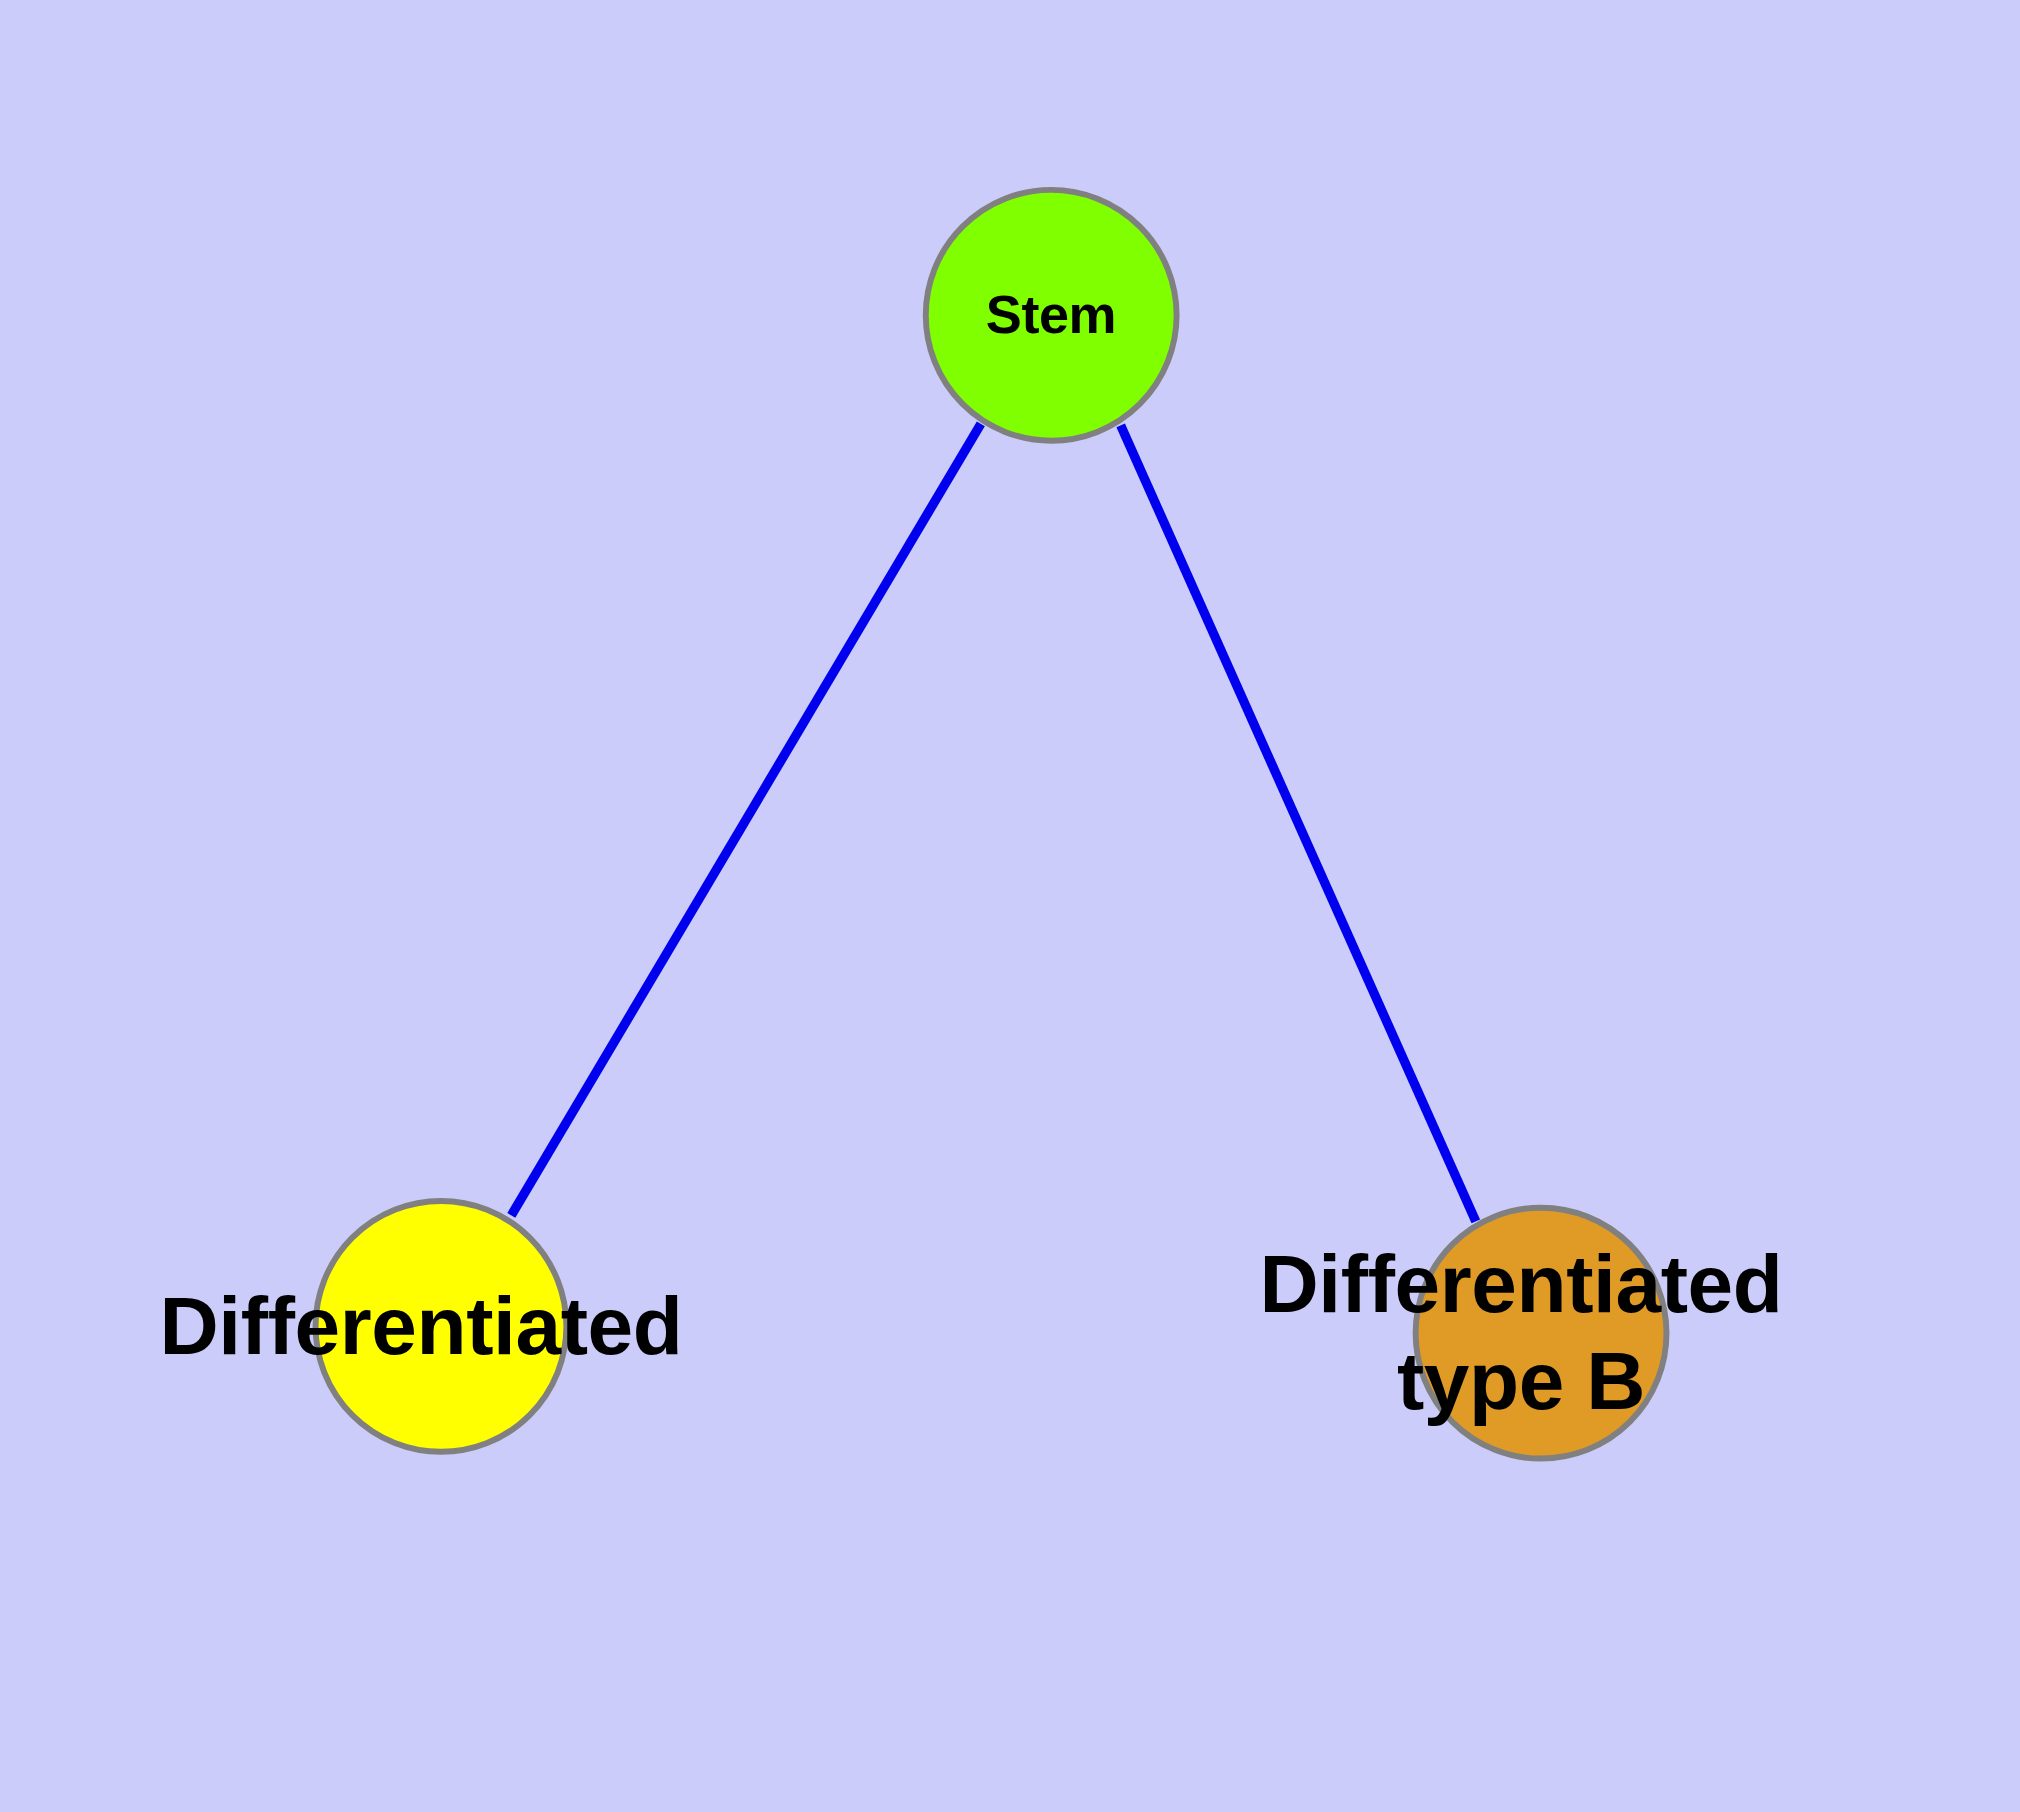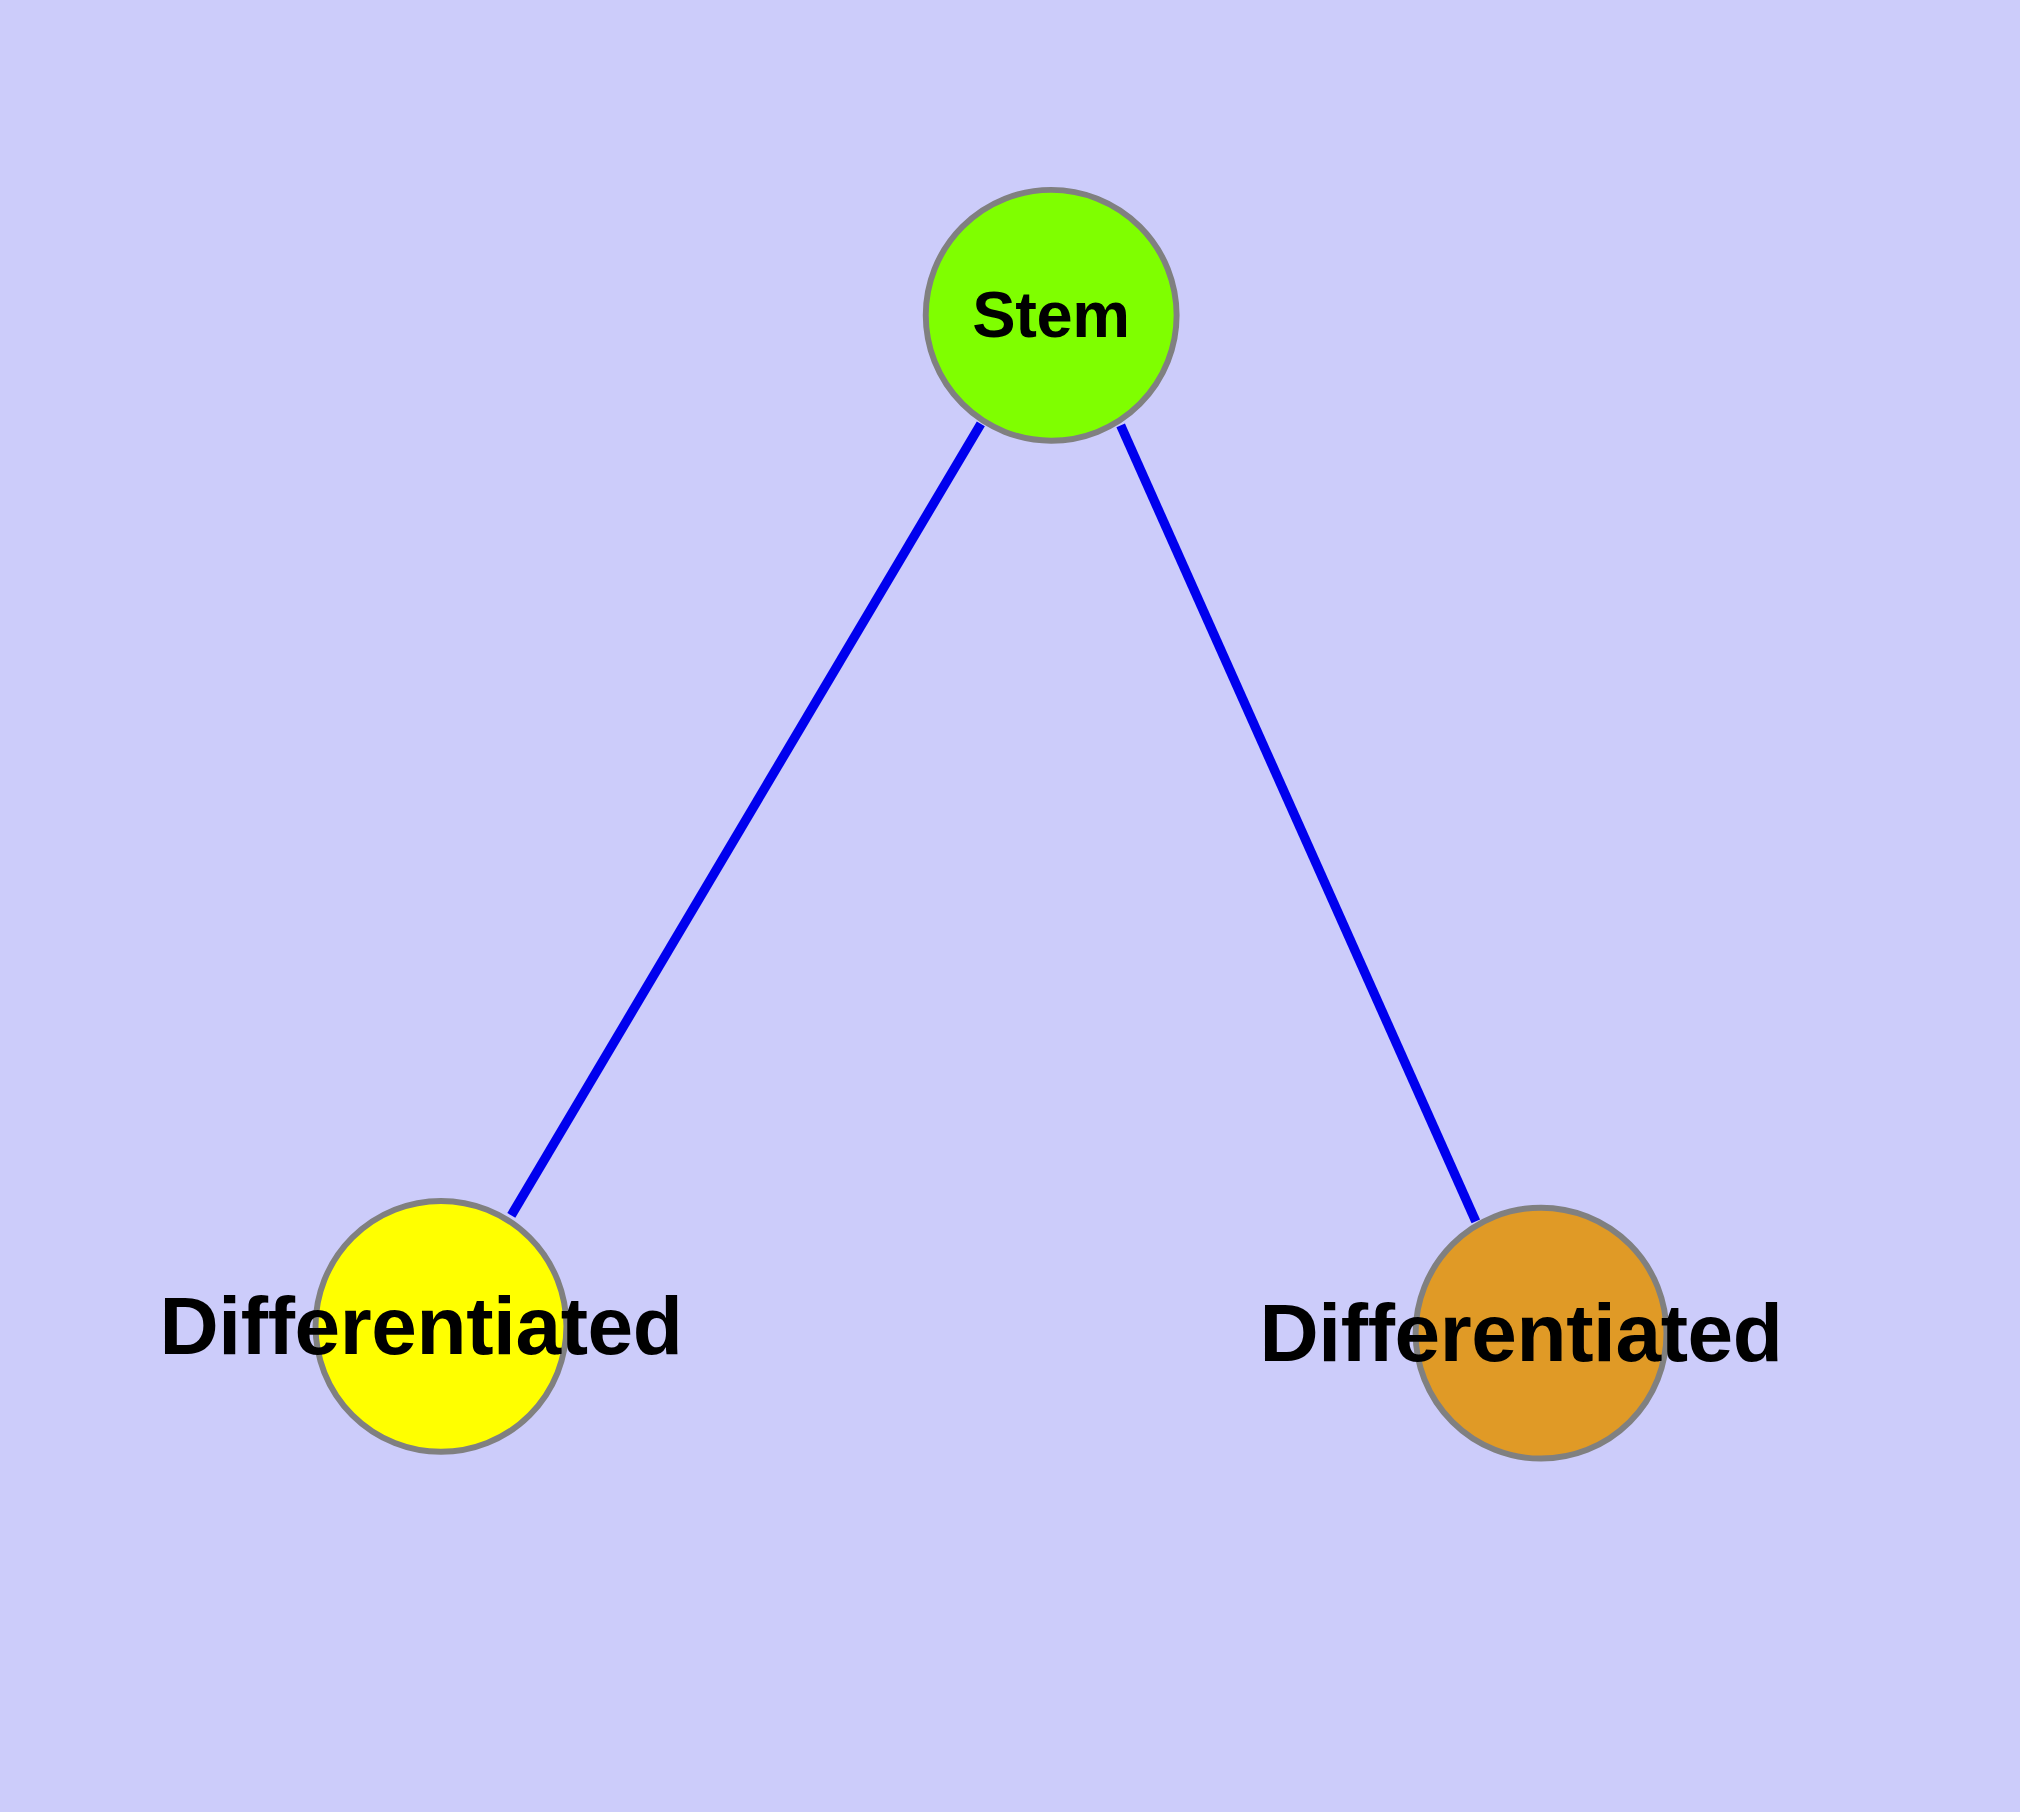--- a/index.html
+++ b/index.html
@@ -31,21 +31,21 @@
     color: #000000;
     font-family: "Liberation Sans", sans-serif;
     font-weight: bold;
     text-align: center;
     white-space: pre;
     line-height: 1.18;
     letter-spacing: -0.4px;
     pointer-events: none;
   }
   .node-label-stem {
-    font-size: 65px;
+    font-size: 54px;
     left: 1051px;
     top: 315px;
     transform: translate(-50%, -50%);
   }
   .node-label-a {
     font-size: 82px;
     left: 421px;
     top: 1326px;
     transform: translate(-50%, -50%);
   }
@@ -72,16 +72,16 @@
       <circle cx="1240" cy="372" r="148" fill="#7fff00" stroke="#808080" stroke-width="7"></circle>
       <circle cx="520" cy="1565" r="148" fill="#ffff00" stroke="#808080" stroke-width="7"></circle>
       <circle cx="1818" cy="1573" r="148" fill="#e09a26" stroke="#808080" stroke-width="7"></circle>
     </g>
   </svg>
 
   <div class="node-label node-label-stem">Stem</div>
 
   <div class="node-label node-label-a"><span>Differentiated</span><br></div>
 
-  <div class="node-label node-label-b"><span>Differentiated</span><br></div>
+  <div class="node-label node-label-b"><span>Differentiated</span><br><span>type B</span></div>
 
 </div>
 
 
 </body></html>

